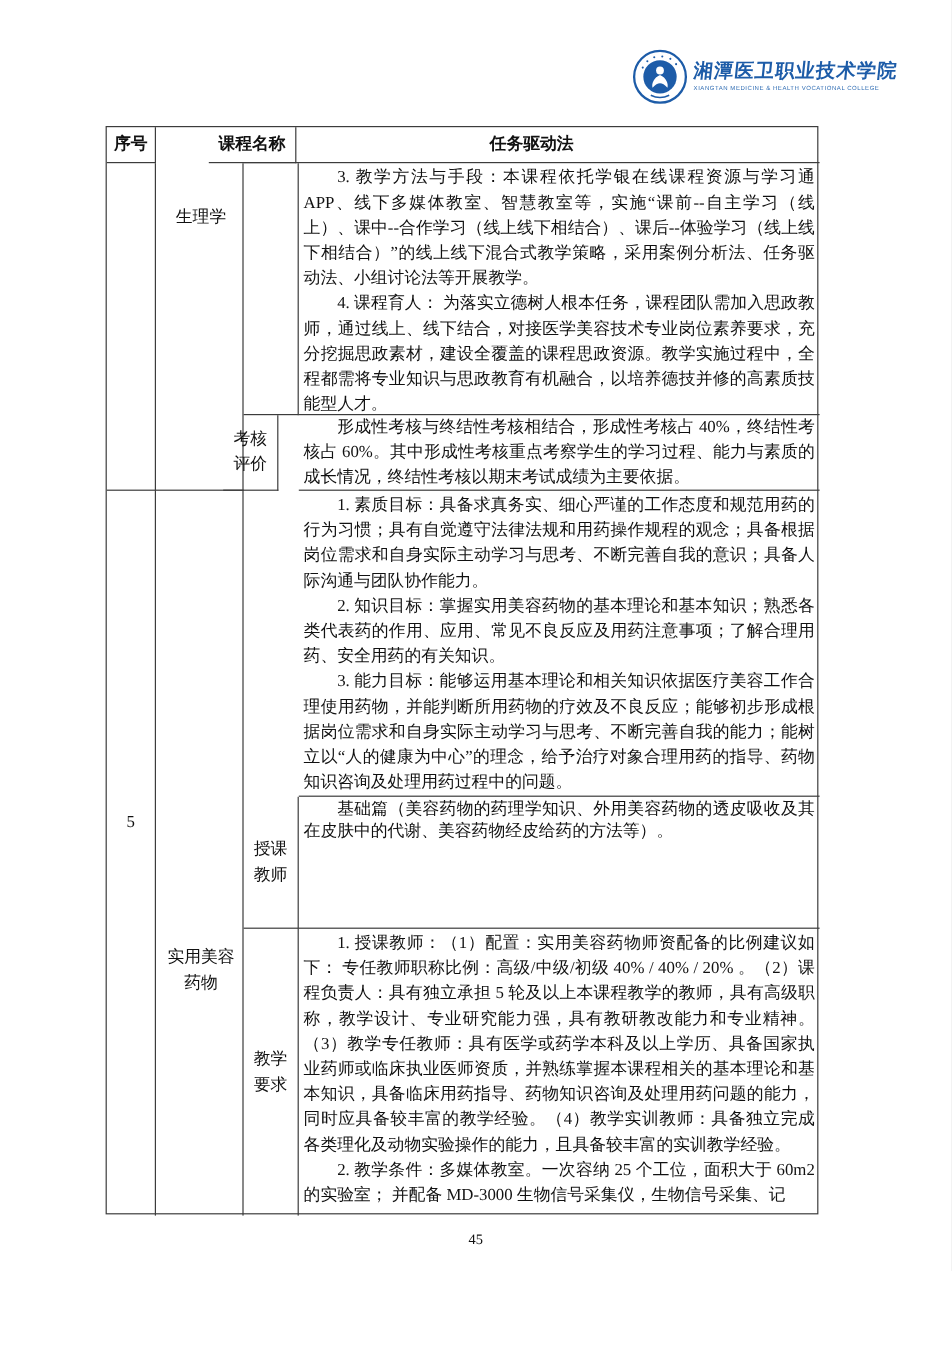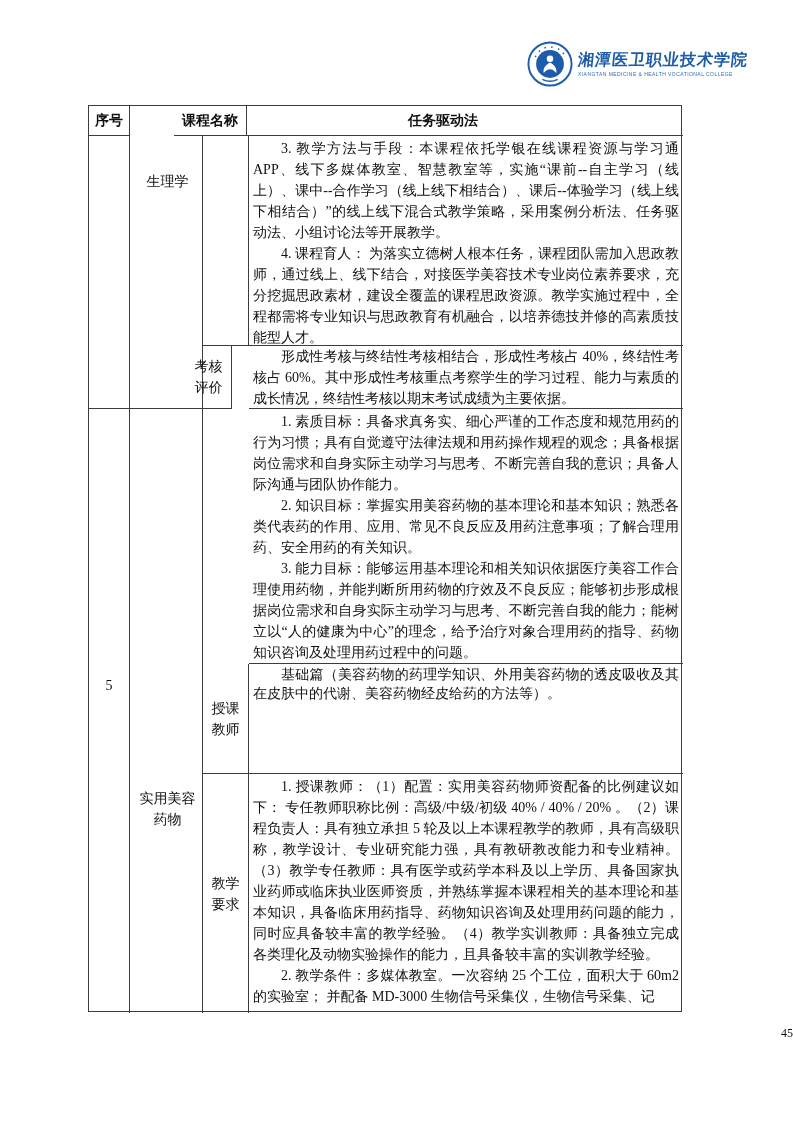--- a/index.html
+++ b/index.html
@@ -40,21 +40,21 @@
     text-align:center; padding:0 8px;
   }
   .namecell { text-align:center; padding-left:6px; padding-right:3px;font-family:Liberation Mono, monospace; }
   .desc {
     text-align:justify; padding:2px 4px 0 4px; overflow:hidden;
   }
   .desc p { margin:0; text-indent:2em; }
   .tight { line-height:18.5px; }
 
   .footer-page {
-    position:absolute; left:0; top:1026px; width:793px; text-align:right;
+    position:absolute; left:0; top:1026px; width:793px; text-align:center;
     font-size:12px;
   }
 </style>
 </head>
 <body>
 
 <div class="page">
 
   <div class="logo">
     <svg class="logo-emblem" viewBox="0 0 48 48">

